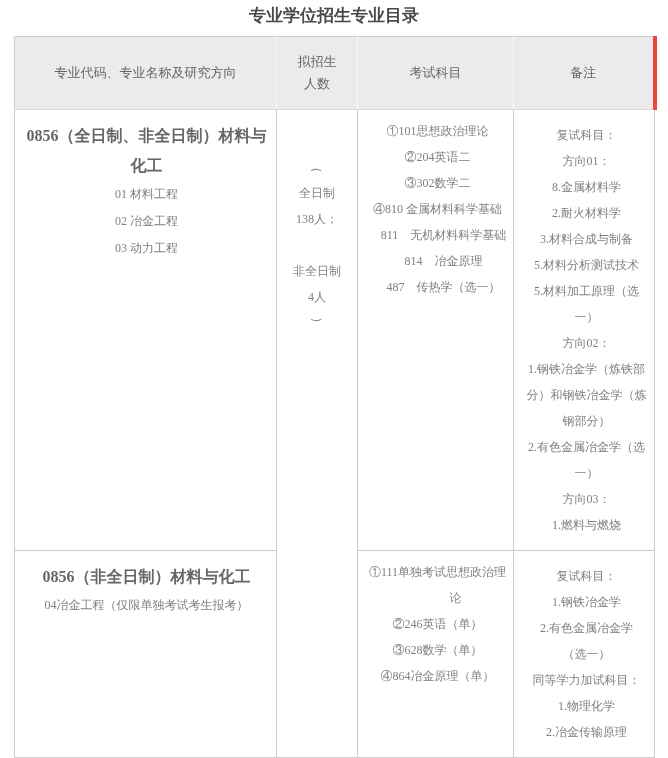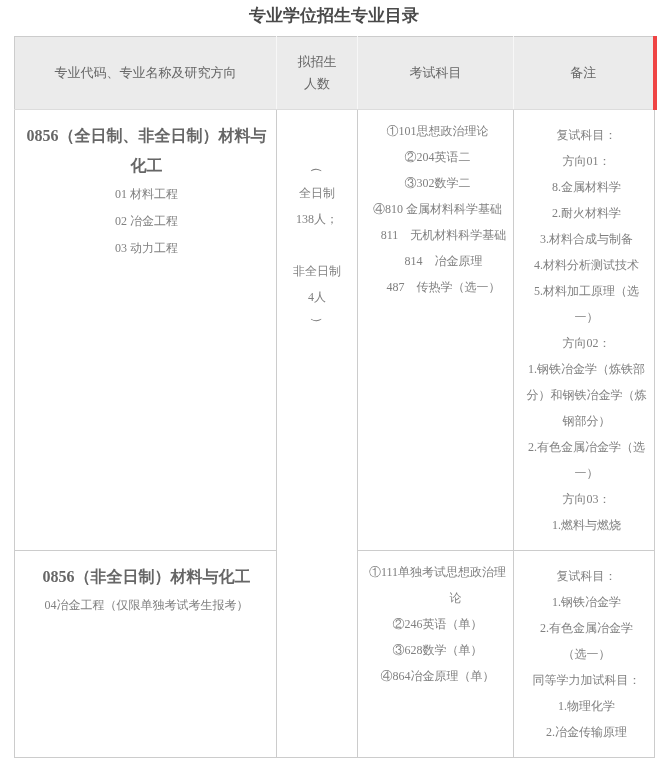--- a/index.html
+++ b/index.html
@@ -118,21 +118,21 @@
             <div class="line">　811　无机材料科学基础</div>
             <div class="line">　814　冶金原理</div>
             <div class="line">　487　传热学（选一）</div>
           </td>
         <td class="remarks-cell">
             <div class="line">复试科目：</div>
             <div class="line">方向01：</div>
             <div class="line">8.金属材料学</div>
             <div class="line">2.耐火材料学</div>
             <div class="line">3.材料合成与制备</div>
-            <div class="line">4.材料分析测试技术</div>
+            <div class="line">5.材料分析测试技术</div>
             <div class="line">5.材料加工原理（选</div>
             <div class="line">一）</div>
             <div class="line">方向02：</div>
             <div class="line">1.钢铁冶金学（炼铁部</div>
             <div class="line">分）和钢铁冶金学（炼</div>
             <div class="line">钢部分）</div>
             <div class="line">2.有色金属冶金学（选</div>
             <div class="line">一）</div>
             <div class="line">方向03：</div>
             <div class="line">1.燃料与燃烧</div>

